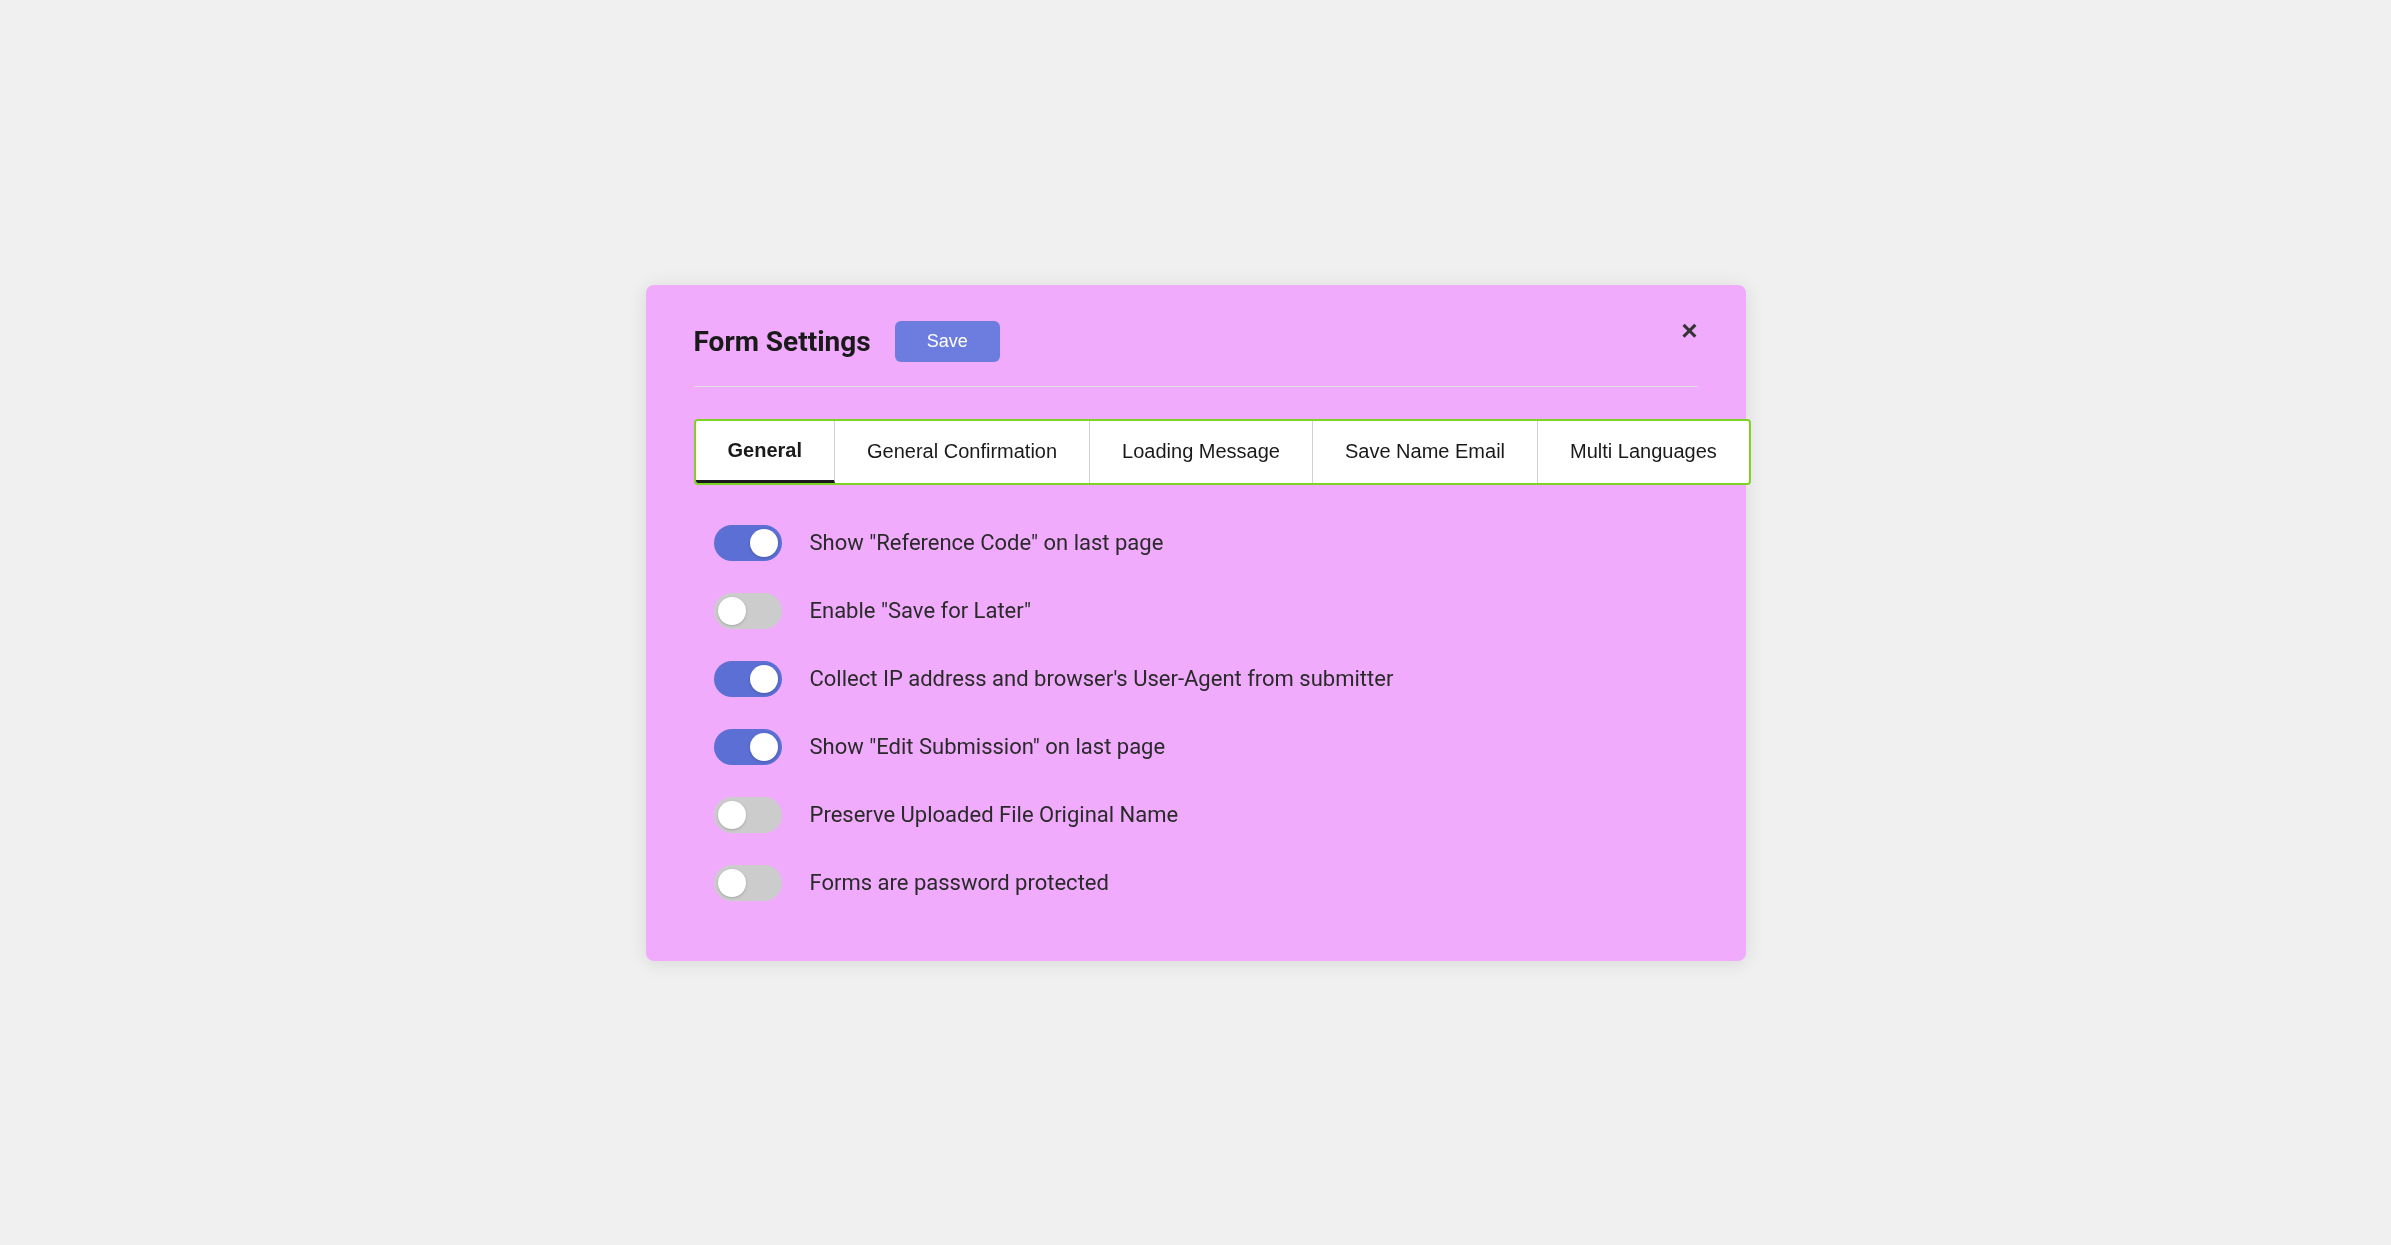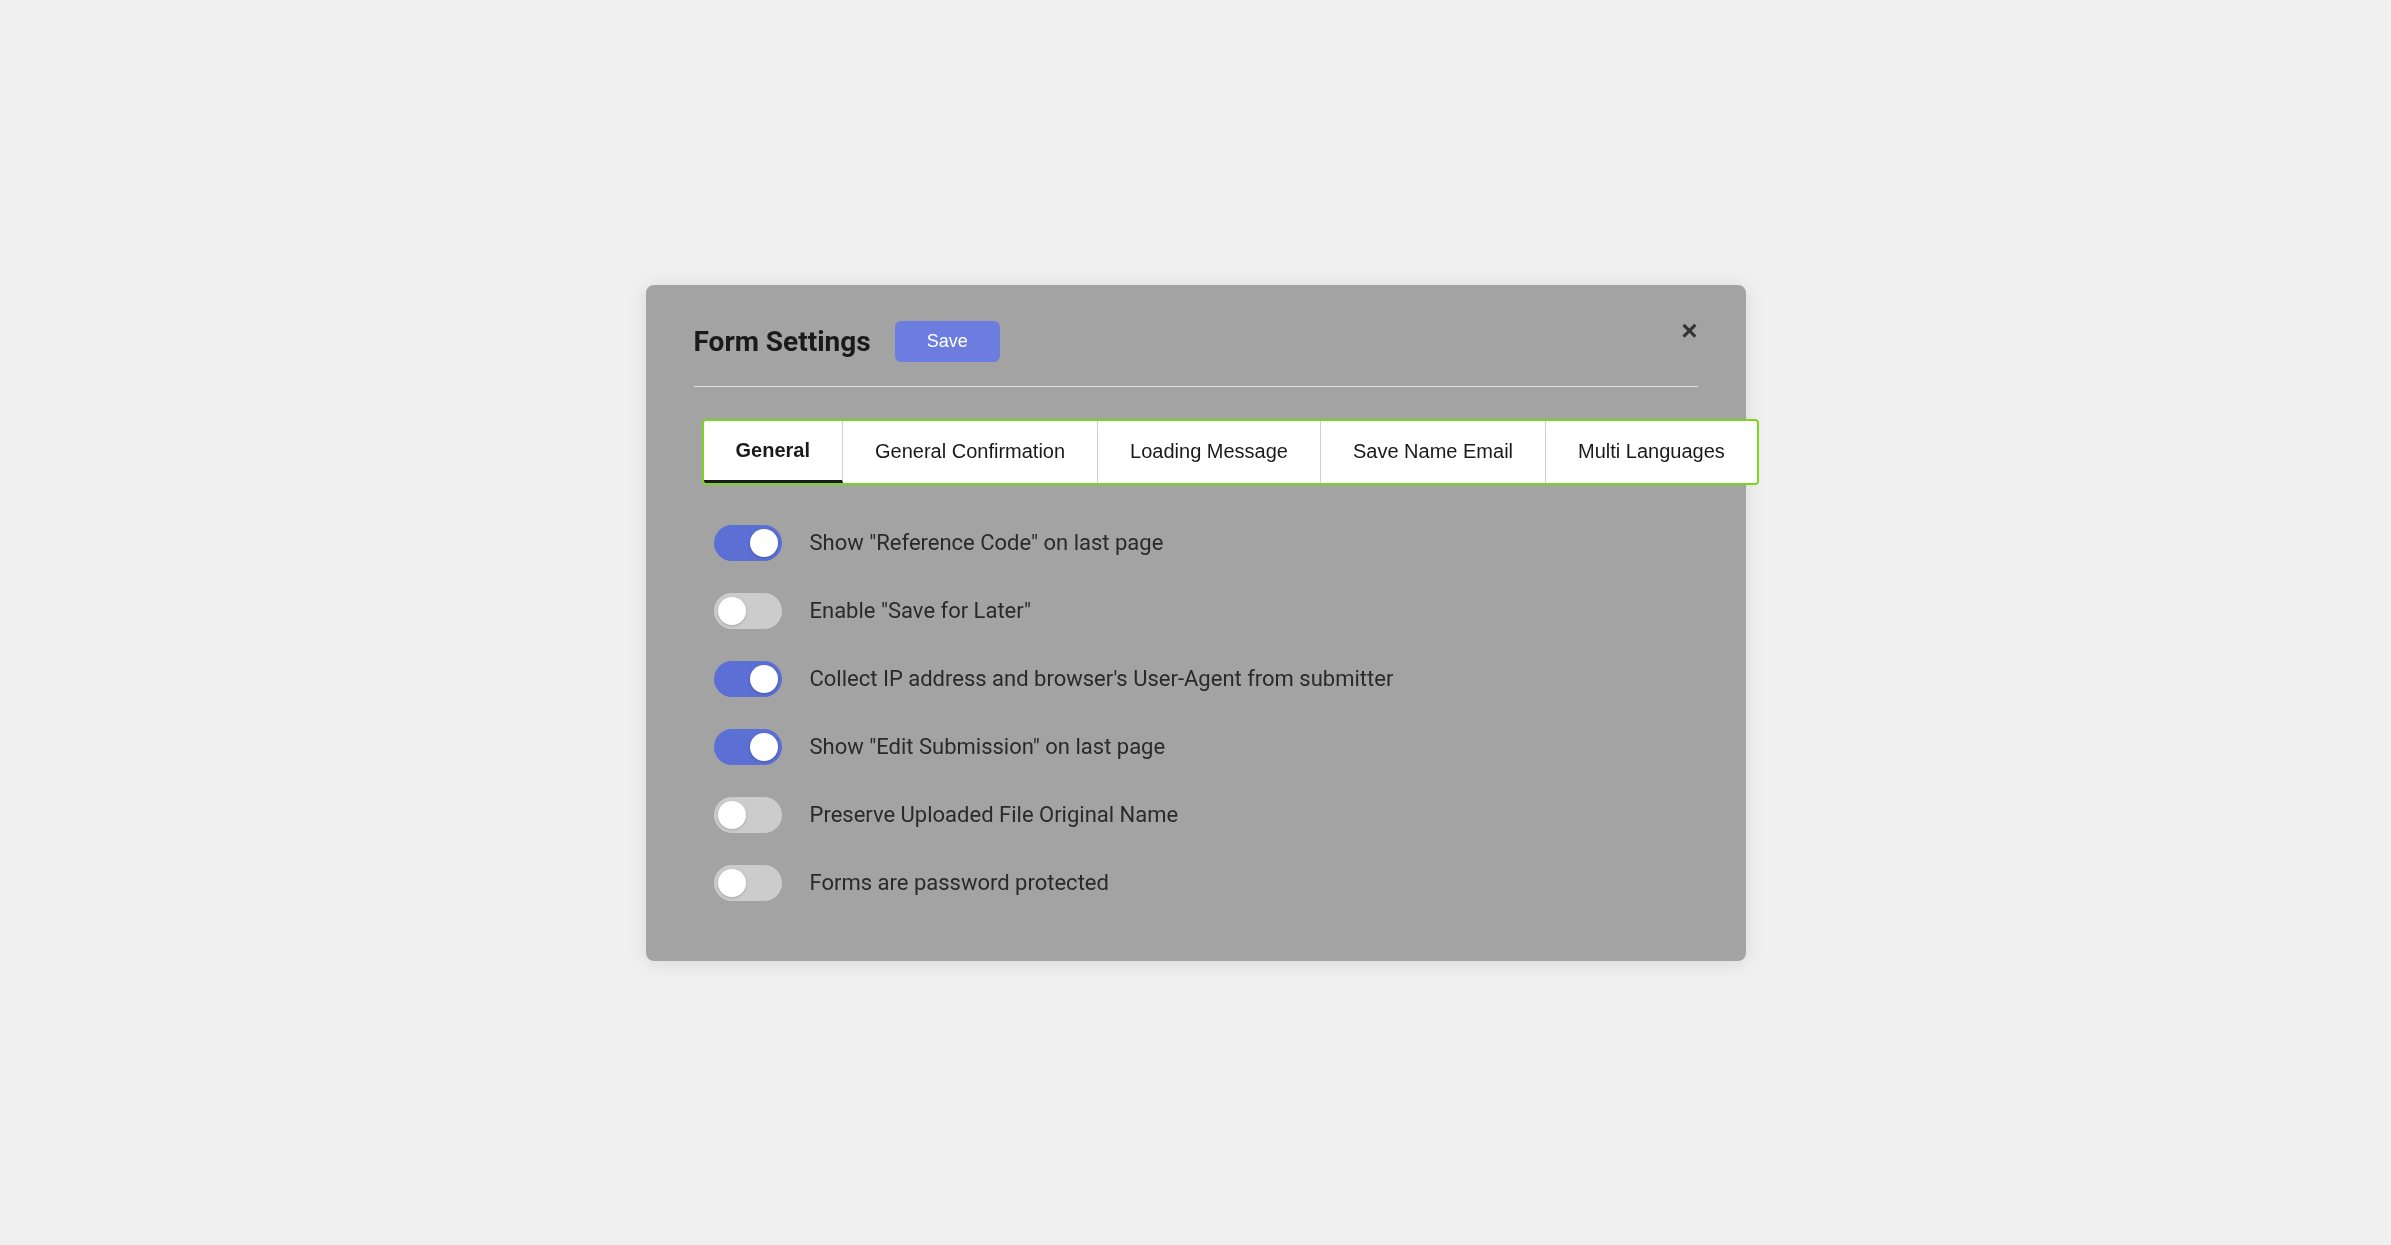--- a/index.html
+++ b/index.html
@@ -11,21 +11,21 @@
     body {
       background: #f0f0f0;
       font-family: -apple-system, BlinkMacSystemFont, 'Segoe UI', Roboto, sans-serif;
       display: flex;
       justify-content: center;
       align-items: center;
       min-height: 100vh;
     }
 
     .modal {
-      background: #a3a3a3;
+      background: #f0abfc;
       border-radius: 8px;
       width: 1100px;
       padding: 36px 48px 60px 48px;
       position: relative;
       box-shadow: 0 2px 20px rgba(0,0,0,0.1);
     }
 
     .modal-header {
       display: flex;
       align-items: center;
@@ -69,21 +69,20 @@
       margin-bottom: 32px;
     }
 
     .tabs-container {
       display: flex;
       border: 2.5px solid #7ed321;
       border-radius: 4px;
       overflow: hidden;
       margin-bottom: 40px;
       width: fit-content;
-      margin-left: 8px;
     }
 
     .tab {
       padding: 18px 32px;
       font-size: 20px;
       font-weight: 400;
       color: #1a1a1a;
       cursor: pointer;
       border: none;
       background: #ffffff;

